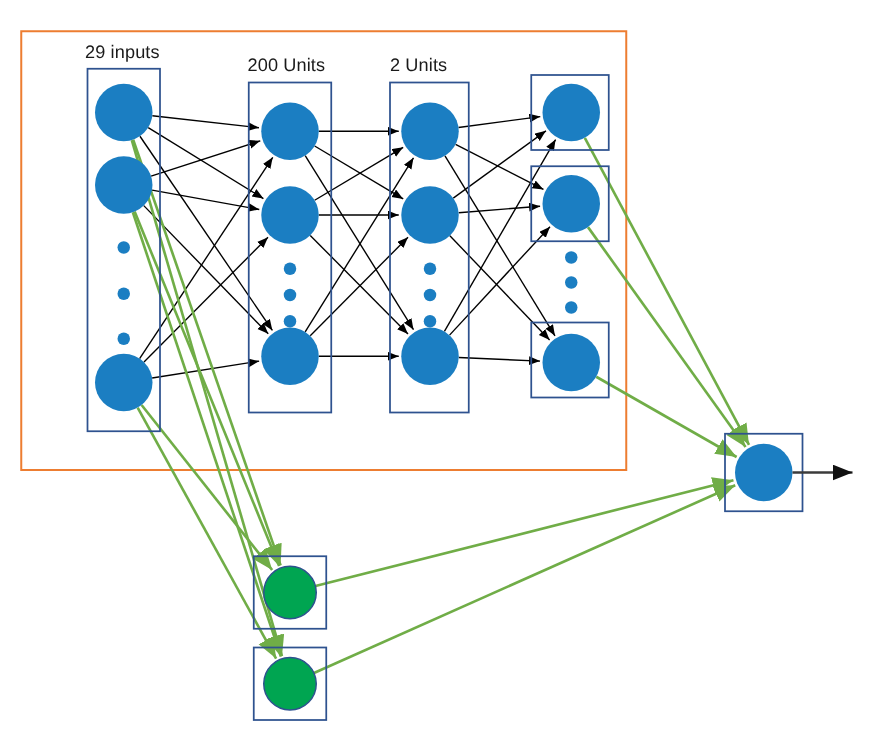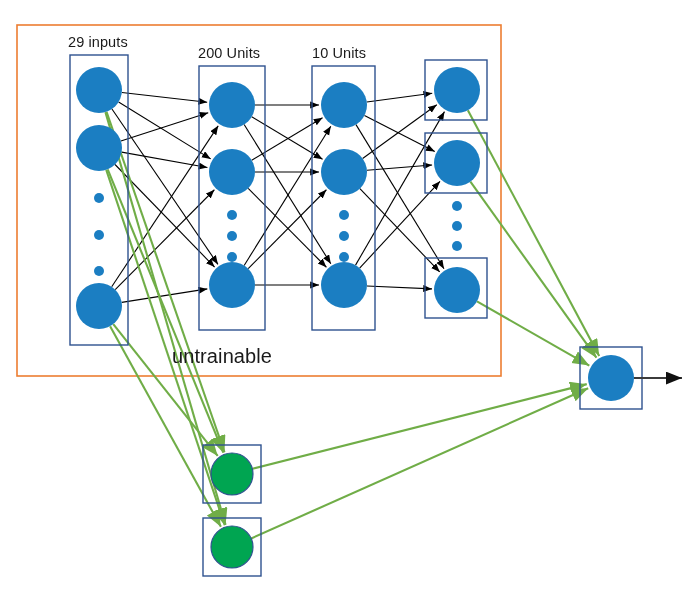--- a/index.html
+++ b/index.html
@@ -113,16 +113,15 @@
         <circle cx="232" cy="547" r="21" fill="#00A551" stroke="#2E528F" stroke-width="1.2"></circle>
         <circle cx="611" cy="378" r="23" fill="#1B7EC2" stroke="none" stroke-width="0"></circle>
       </g>
     <g id="g-arrow">
         <line x1="634" y1="378" x2="682" y2="378" stroke="#3b3b3b" stroke-width="2" marker-end="url(#ah-gray)"></line>
       </g>
   </svg>
 
   <div class="lbl" id="lb-inputs" style="left: 68px; top: 34px;">29 inputs</div>
   <div class="lbl" id="lb-h1" style="left: 198px; top: 45px;">200 Units</div>
-  <div class="lbl" id="lb-h2" style="left: 312px; top: 45px;">10 Units</div>
-  <div class="lbl big" id="lb-untrain" style="left: 172px; top: 345px;">untrainable</div>
+  <div class="lbl" id="lb-h2" style="left: 312px; top: 45px;">2 Units</div>
 
 </div>
 
 </body></html>

